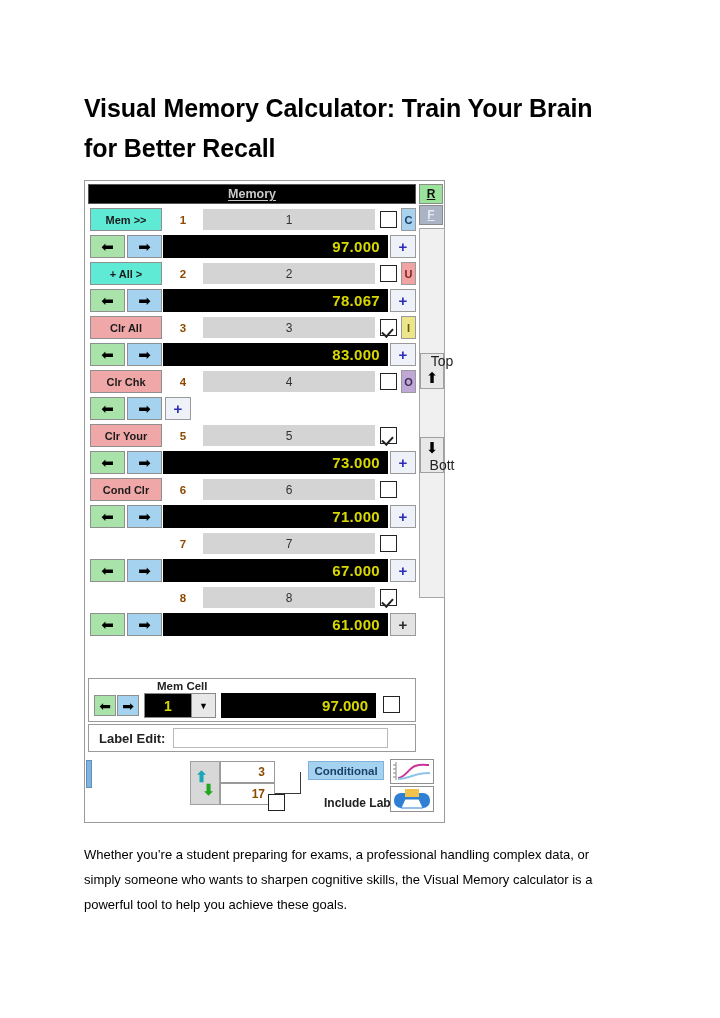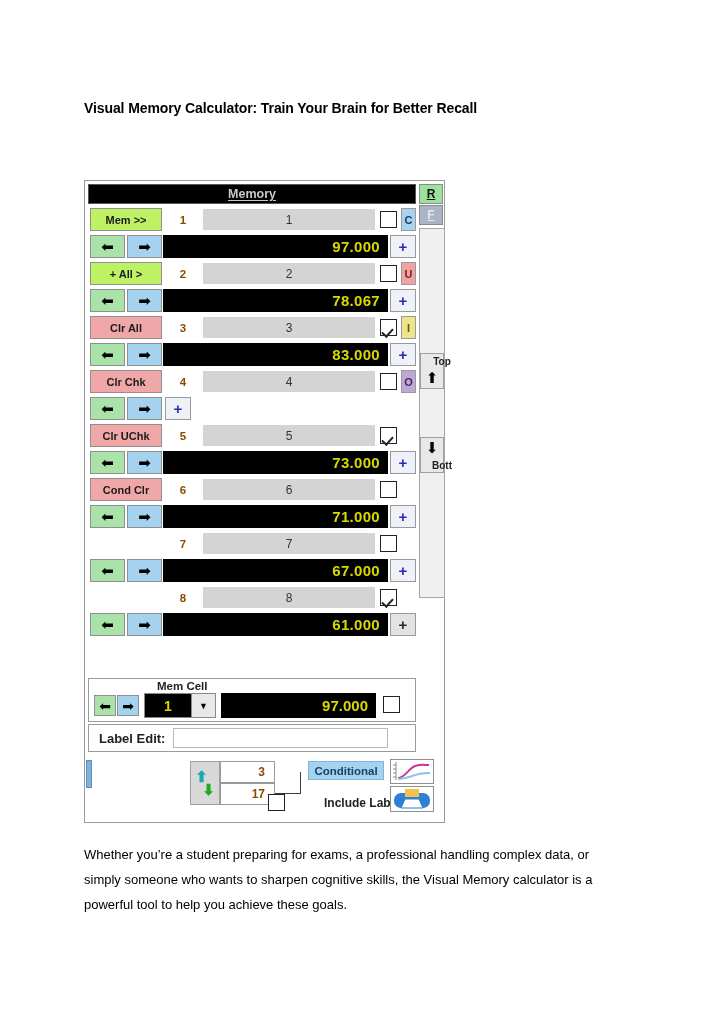--- a/index.html
+++ b/index.html
@@ -9,21 +9,21 @@
     background:#ffffff;
     font-family:"Liberation Sans", sans-serif;
     color:#000;
     overflow:hidden;
   }
   .page { position:relative; width:720px; height:1018px; }
 
   
   .doc-title {
     position:absolute; left:84px; top:88px; width:540px;
-    font-size:14px; font-weight:bold; line-height:40px;
+    font-size:25px; font-weight:bold; line-height:40px;
     letter-spacing:-0.1px; color:#000;
   }
 
   
   .calc {
     position:absolute; left:84px; top:180px;
     width:361px; height:643px;
     background:#ffffff;
     border:1px solid #9a9a9a;
     font-size:11px;
@@ -55,21 +55,21 @@
   .row-block { width:100%; }
   .r-top { display:flex; height:27px; align-items:stretch; background:#fff; }
   .r-bot { display:flex; height:27px; align-items:stretch; background:#fff; }
 
   .lbtn {
     width:72px; margin:2px 1px 2px 2px;
     display:flex; align-items:center; justify-content:center;
     font-size:11px; font-weight:bold; color:#1b1b1b;
     border:1px solid #8f8f8f;
   }
-  .lbtn.blue { background:#bef264; }
+  .lbtn.blue { background:#5eead4; }
   .lbtn.pink { background:#f0a7a7; }
   .lbtn.empty { background:transparent; border:none; }
 
   .ridx {
     width:40px; display:flex; align-items:center; justify-content:center;
     font-size:11.5px; font-weight:bold; color:#8c4a00; background:#fff;
   }
   .rlabel {
     flex:1; margin:3px 0; background:#d4d4d4;
     display:flex; align-items:center; justify-content:center;
@@ -121,21 +121,21 @@
   .plus.dim { background:#e3e3e3; color:#2a2a2a; }
 
   
   .vscroll {
     position:absolute; left:334px; top:47px; width:26px; height:370px;
     background:#f0f0f0; border:1px solid #a6a6a6;
   }
   .vs-seg { position:absolute; left:0; width:24px; background:#e8e8e8; }
   .vs-label {
     display:flex; align-items:center; justify-content:center;
-    font-size:10px; font-weight:bold; color:#222; height:14px;padding-left:20px;
+    font-size:14px; font-weight:normal; color:#222; height:14px;padding-left:20px;
   }
   .vs-arrow {
     display:flex; align-items:center; justify-content:center;
     font-size:15px; color:#000; height:20px;
   }
   .vs-top { top:124px; border:1px solid #a0a0a0; }
   .vs-bott { top:208px; border:1px solid #a0a0a0; }
 
   
   .memcell {
@@ -332,21 +332,21 @@
             <div class="r-bot">
               <div class="arrows">
                 <div class="arrbtn arr-l">⬅</div>
                 <div class="arrbtn arr-r">➡</div>
               </div>
               <div class="plus ">+</div>
             </div>
           </div>
           <div class="row-block">
             <div class="r-top">
-              <div class="lbtn pink">Clr UChk</div>
+              <div class="lbtn pink">Clr Your</div>
               <div class="ridx">5</div>
               <div class="rlabel">5</div>
               <div class="chk">
                 <div class="chkbox on"></div>
               </div>
               <div class="tagbtn none"></div>
             </div>
             <div class="r-bot">
               <div class="arrows">
                 <div class="arrbtn arr-l">⬅</div>

